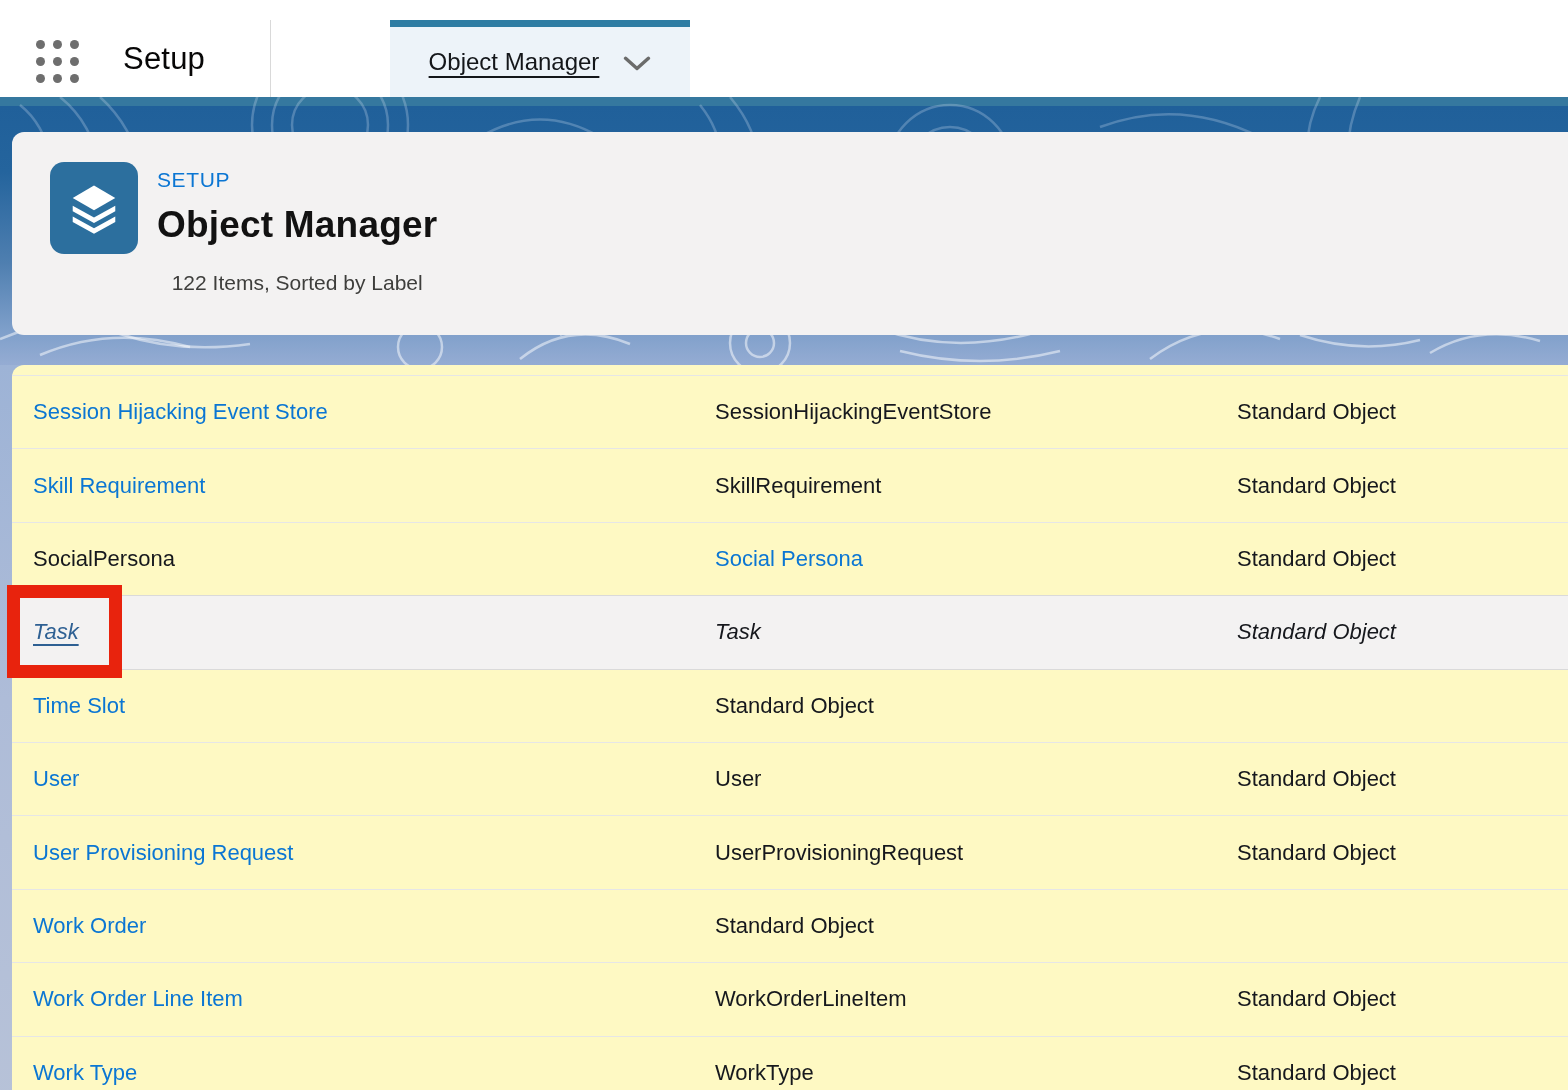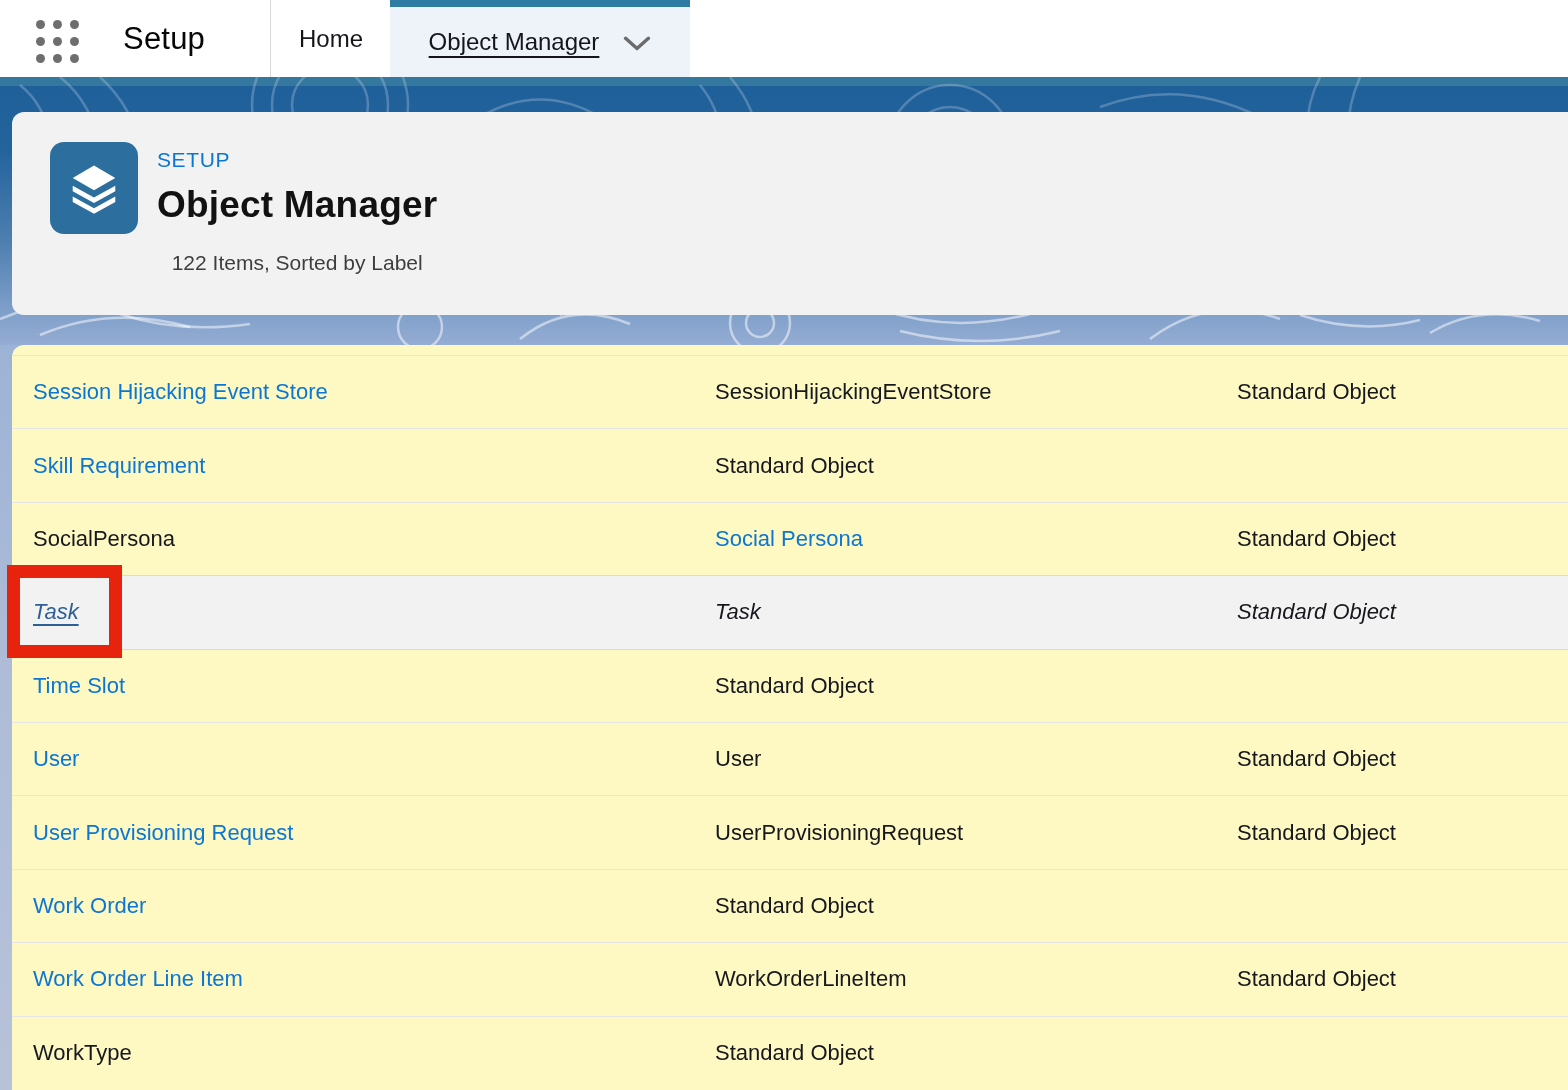--- a/index.html
+++ b/index.html
@@ -2,21 +2,21 @@
 <html><head>
 <meta charset="utf-8">
 <style>
   * { margin:0; padding:0; box-sizing:border-box; }
   html,body { width:1568px; height:1090px; overflow:hidden; }
   body {
     font-family:"Liberation Sans","DejaVu Sans",sans-serif;
     background:#ffffff; position:relative;
     -webkit-font-smoothing:antialiased;
   }
-  .page { position:absolute; inset:0; }
+  .page { position:absolute; inset:0;margin-top:20px; }
 
   
   .band {
     position:absolute; left:0; top:77px; width:1568px; height:268px;
     background:linear-gradient(180deg,#35789f 0px,#35789f 9px,#20609a 9px,#24649d 28%,#4f7fb0 62%,#7e9fca 87%,#95acd3 100%);
     overflow:hidden;
   }
   .band-pattern { position:absolute; inset:0; width:100%; height:100%; }
   .bg-lower {
     position:absolute; left:0; top:345px; width:1568px; height:745px;
@@ -143,23 +143,20 @@
         <i></i>
         <i></i>
         <i></i>
         <i></i>
         <i></i>
         <i></i>
         <i></i>
     </div>
     <div class="app-name">Setup</div>
     <div class="nav-divider"></div>
-    <div class="tab-home">
-      <span>Home</span>
-    </div>
     <div class="tab-objmgr">
       <span class="tab-label">Object Manager</span>
       <svg class="chev" viewBox="0 0 24 14">
         <path d="M2 2 L12 11 L22 2" stroke="#6b6b6b" stroke-width="3" fill="none" stroke-linecap="round" stroke-linejoin="round"></path>
       </svg>
     </div>
   </div>
 
   <div class="setup-card">
     <div class="obj-icon">
@@ -185,20 +182,21 @@
     <div class="cell c-label">
       <a class="obj-link" href="#">Session Hijacking Event Store</a>
     </div>
     <div class="cell c-api">SessionHijackingEventStore</div>
     <div class="cell c-type">Standard Object</div>
   </div>
         <div class="row">
     <div class="cell c-label">
       <a class="obj-link" href="#">Skill Requirement</a>
     </div>
+    <div class="cell c-api">SkillRequirement</div>
     <div class="cell c-type">Standard Object</div>
   </div>
         <div class="row">
     <div class="cell c-api">SocialPersona</div>
     <div class="cell c-label">
       <a class="obj-link" href="#">Social Persona</a>
     </div>
     <div class="cell c-type">Standard Object</div>
   </div>
         <div class="row hl">
@@ -235,20 +233,23 @@
     <div class="cell c-type">Standard Object</div>
   </div>
         <div class="row">
     <div class="cell c-label">
       <a class="obj-link" href="#">Work Order Line Item</a>
     </div>
     <div class="cell c-api">WorkOrderLineItem</div>
     <div class="cell c-type">Standard Object</div>
   </div>
         <div class="row">
+    <div class="cell c-label">
+      <a class="obj-link" href="#">Work Type</a>
+    </div>
     <div class="cell c-api">WorkType</div>
     <div class="cell c-type">Standard Object</div>
   </div>
       </div>
   </div>
 
   <div class="annotation-box"></div>
 
 </div>
 

